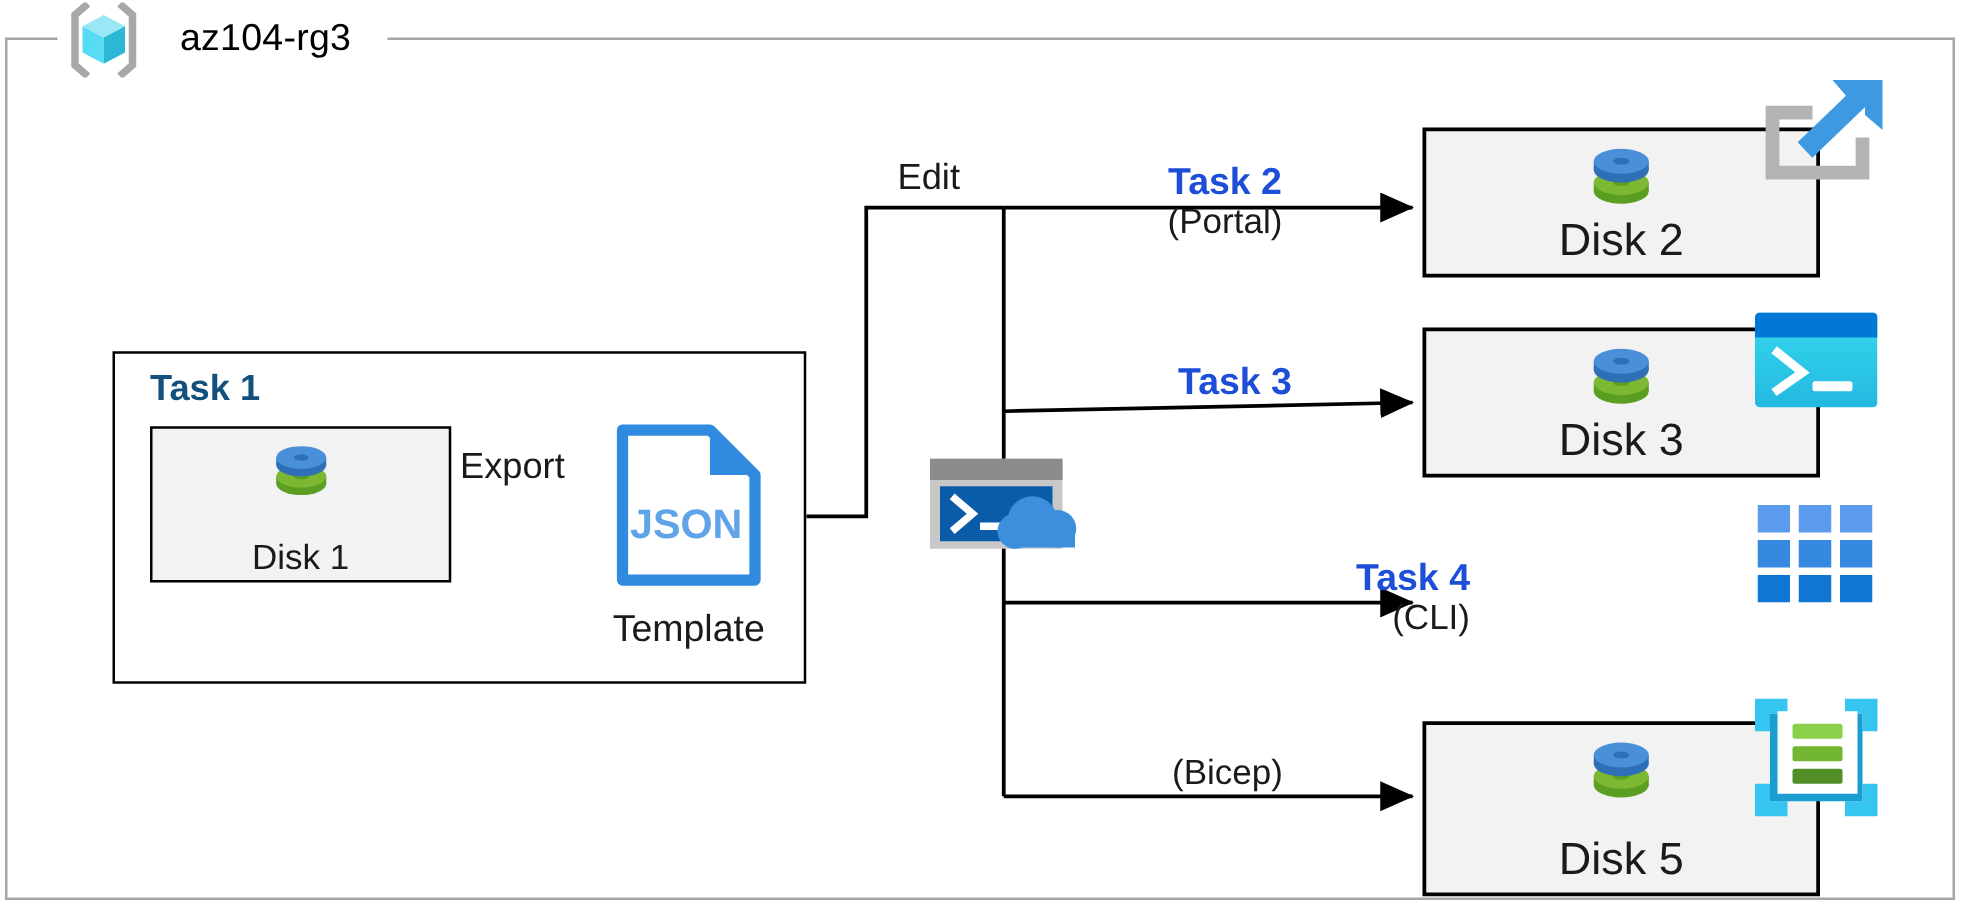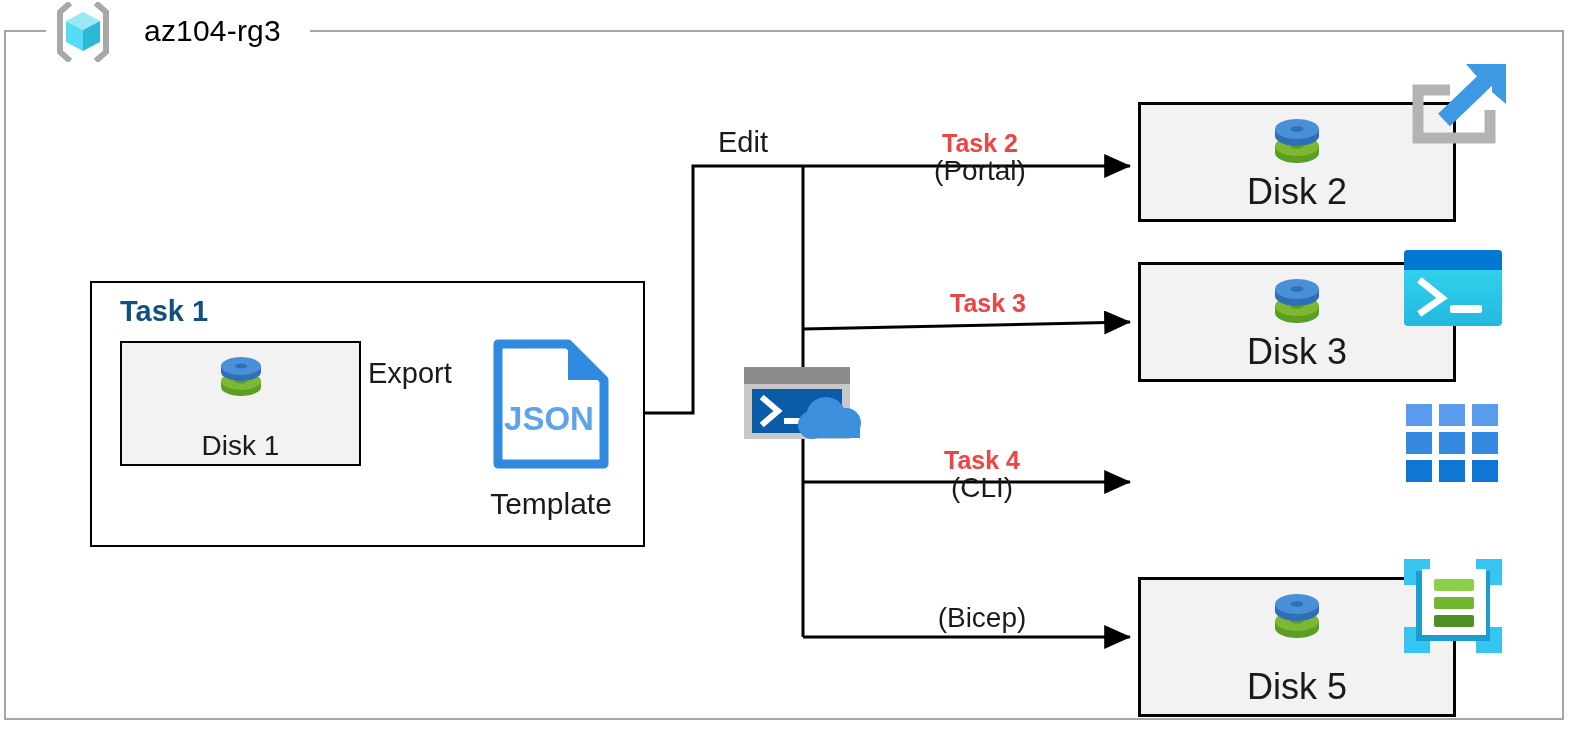--- a/index.html
+++ b/index.html
@@ -156,34 +156,34 @@
   .lbl-edit   { left: 718px; top: 126px; font-size: 29px; }
 
   .task-label {
     position: absolute;
     text-align: center;
     white-space: nowrap;
     width: 300px;
   }
   .task-label .t-top {
     display: block;
-    font-size: 25px;
+    font-size: 30px;
     font-weight: bold;
-    color: #ef4444;
+    color: #1d4ed8;
     line-height: 1.05;
   }
   .task-label .t-sub {
     display: block;
     font-size: 28px;
     color: #1a1a1a;
     line-height: 1.1;
   }
   #task-label-2 { left: 830px; top: 130px; }
   #task-label-3 { left: 838px; top: 290px; }
-  #task-label-4 { left: 832px; top: 447px; }
+  #task-label-4 { left: 876px; top: 447px; text-align: right; }
   #task-label-5 { left: 832px; top: 603px; }
 
   
   .svc-icon { position: absolute; }
   #portal-icon     { left: 1404px; top: 62px;  width: 108px; height: 104px; }
   #powershell-icon { left: 1404px; top: 250px; width: 98px;  height: 76px; }
   #cli-icon        { left: 1406px; top: 404px; width: 92px;  height: 78px; }
   #bicep-icon      { left: 1404px; top: 559px; width: 98px;  height: 94px; }
   #cloudshell-icon { left: 742px;  top: 365px; width: 122px; height: 76px; }
 </style>

